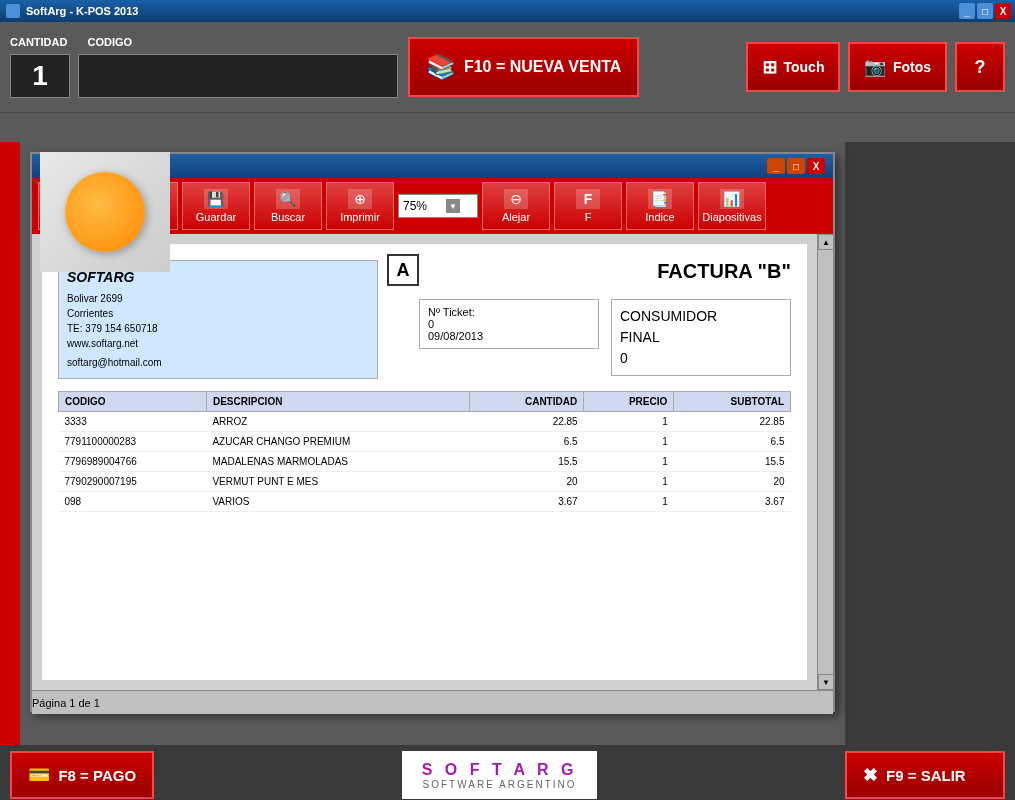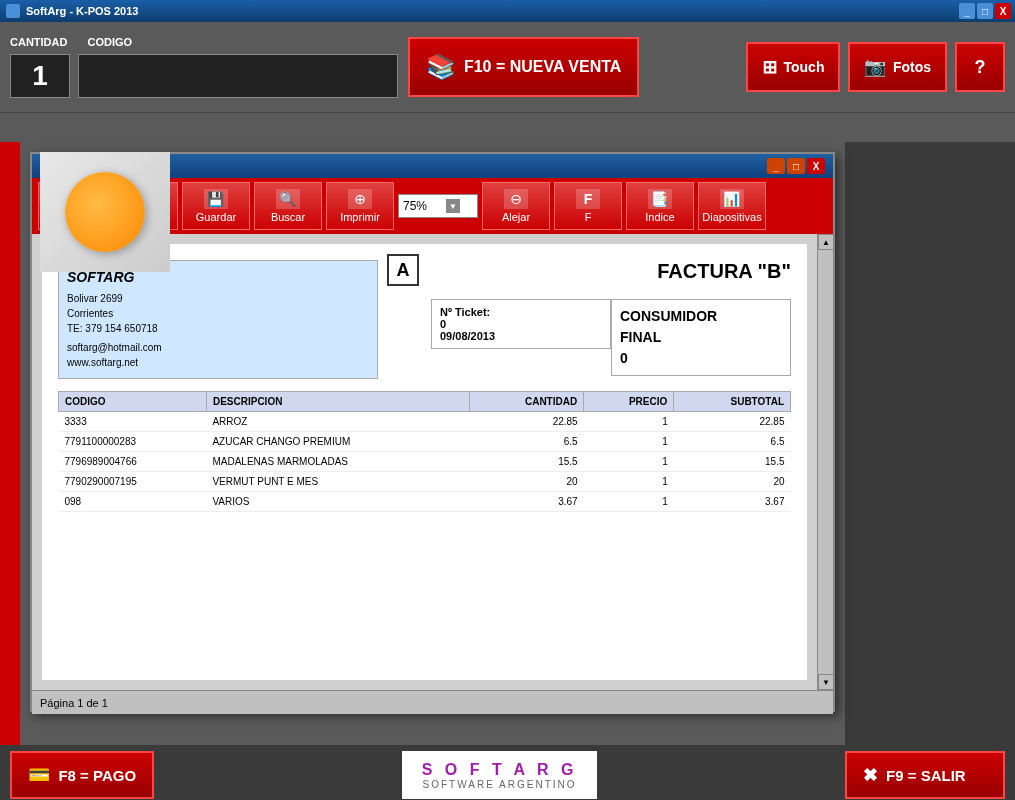--- a/index.html
+++ b/index.html
@@ -375,21 +375,21 @@
     }
     .invoice-table td.right { text-align: right; }
 
     
     .dialog-statusbar {
       background: #c0c0c0;
       height: 24px;
       border-top: 1px solid #888;
       display: flex;
       align-items: center;
-      padding: 0 8px;
+      padding: 0 0;
       font-size: 11px;
     }
 
     
     .bottom-bar {
       background: #3a3a3a;
       height: 60px;
       display: flex;
       align-items: center;
       padding: 0 10px;
@@ -608,28 +608,28 @@
 
         <div class="invoice-area">
 
           <div class="invoice-header">
             <div class="company-box">
               <div class="company-name">SOFTARG</div>
               <div class="company-info">
                 <div>Bolivar 2699</div>
                 <div>Corrientes</div>
                 <div>TE: 379 154 650718</div>
+                <div>www.softarg.net</div>
                 <div style="margin-top:4px;">softarg@hotmail.com</div>
-                <div>www.softarg.net</div>
               </div>
             </div>
 
             <div style="position:relative; flex:1; display:flex; flex-direction:column; align-items:flex-end; gap:8px;">
               <div class="factura-title">FACTURA "B"</div>
-              <div style="display:flex; align-items:flex-start;font-weight:bold;">
+              <div style="display:flex; gap:12px; align-items:flex-start;">
                 <div class="ticket-box">
                   <div>Nº Ticket:</div>
                   <div>0</div>
                   <div>09/08/2013</div>
                 </div>
                 <div class="consumer-box">
                   <div>CONSUMIDOR</div>
                   <div>FINAL</div>
                   <div>0</div>
                 </div>

